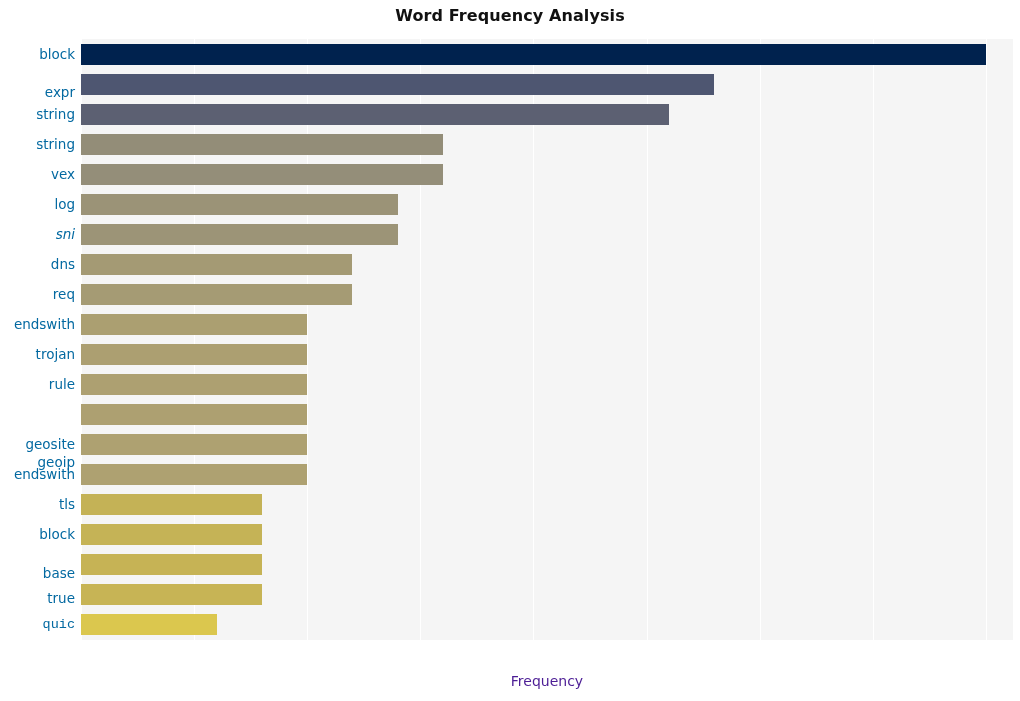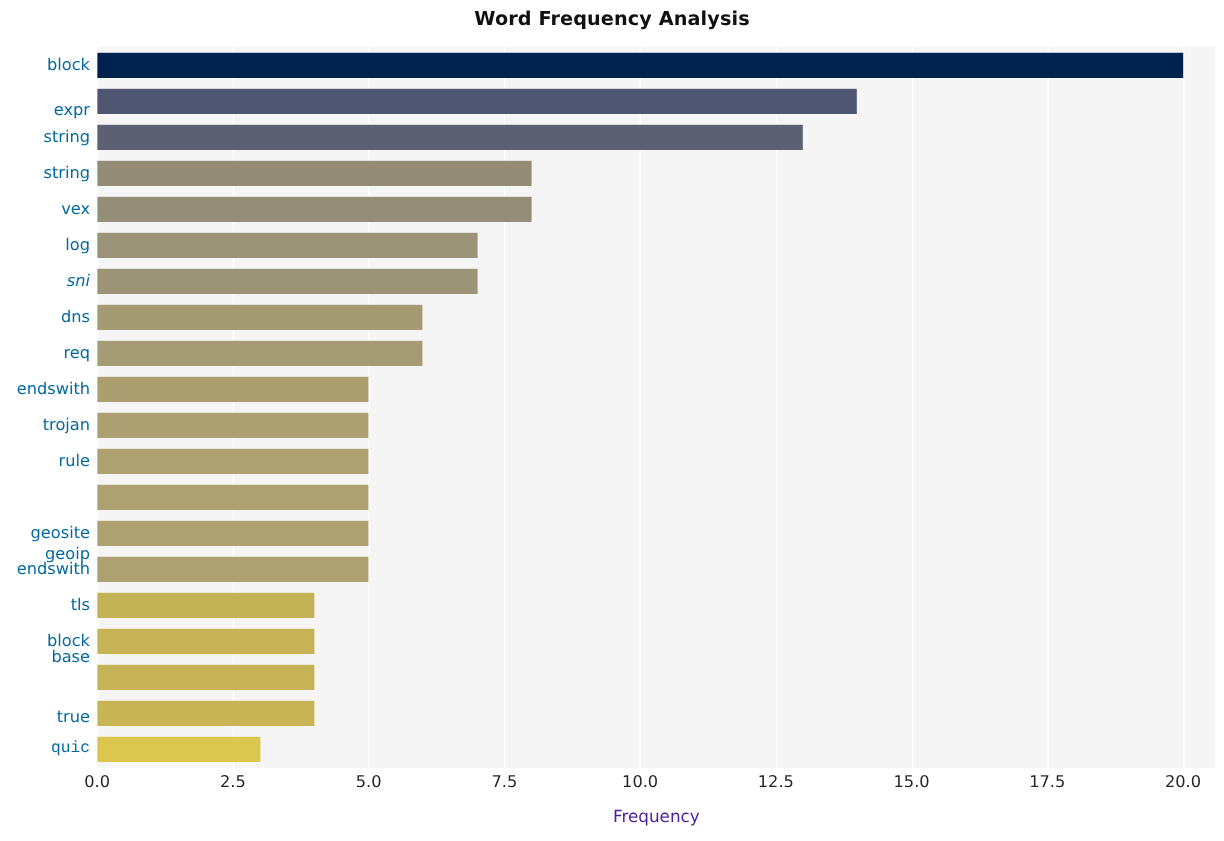--- a/index.html
+++ b/index.html
@@ -145,32 +145,21 @@
       <div class="ytick-label" style="top: 214.875px;">dns</div>
       <div class="ytick-label" style="top: 244.925px;">req</div>
       <div class="ytick-label" style="top: 274.975px;">endswith</div>
       <div class="ytick-label" style="top: 305.025px;">trojan</div>
       <div class="ytick-label" style="top: 335.075px;">rule</div>
       <div class="ytick-label" style="top: 365.125px; margin-top: 48px;">geoip</div>
       <div class="ytick-label" style="top: 395.175px;">geosite</div>
       <div class="ytick-label" style="top: 425.225px;">endswith</div>
       <div class="ytick-label" style="top: 455.275px;">tls</div>
       <div class="ytick-label" style="top: 485.325px;">block</div>
-      <div class="ytick-label" style="top: 499px;">base</div>
+      <div class="ytick-label" style="top: 524px;">base</div>
       <div class="ytick-label" style="top: 549px;">true</div>
       <div class="ytick-label" style="top: 575.475px; font-family: Liberation Mono, monospace;">quic</div>
     </div>
 
-  <div id="xtick-wrap">
-      <div class="xtick-label" style="left: 0px;">0.0</div>
-      <div class="xtick-label" style="left: 113.107px;">2.5</div>
-      <div class="xtick-label" style="left: 226.214px;">5.0</div>
-      <div class="xtick-label" style="left: 339.32px;">7.5</div>
-      <div class="xtick-label" style="left: 452.427px;">10.0</div>
-      <div class="xtick-label" style="left: 565.534px;">12.5</div>
-      <div class="xtick-label" style="left: 678.641px;">15.0</div>
-      <div class="xtick-label" style="left: 791.748px;">17.5</div>
-      <div class="xtick-label" style="left: 904.854px;">20.0</div>
-    </div>
 
   <div id="xaxis-label">Frequency</div>
 
 </div>
 
 </body></html>

